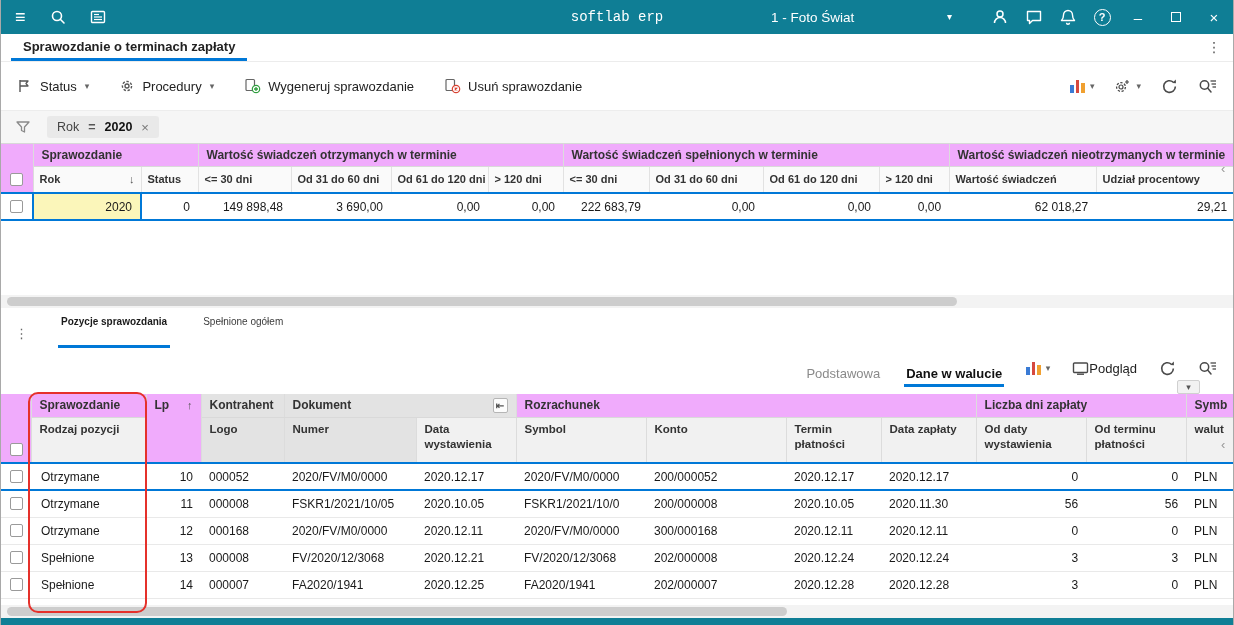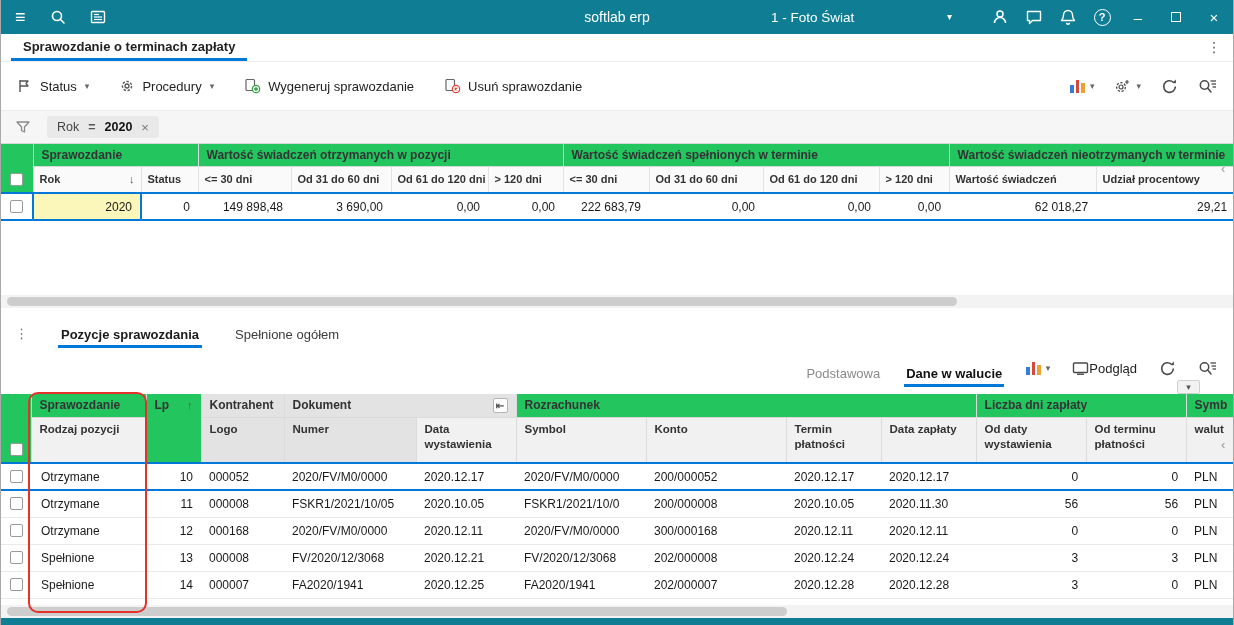--- a/index.html
+++ b/index.html
@@ -5,21 +5,21 @@
   * { margin:0; padding:0; box-sizing:border-box; }
   html,body { width:1234px; height:625px; overflow:hidden; }
   body { font-family:"Liberation Sans", sans-serif; background:#fff; color:#1a1a1a; }
   #canvas { position:relative; width:1234px; height:625px; border-left:1px solid #a9a9a9; border-right:1px solid #a9a9a9; overflow:hidden; }
 
   
   .titlebar { height:34px; background:#0f7e95; color:#fff; display:flex; align-items:center; padding-left:14px; position:relative; }
   .tb-left { display:flex; align-items:center; gap:24px; }
   .tbi { display:flex; align-items:center; justify-content:center; cursor:pointer; }
   .menu-glyph { font-size:18px; line-height:1; }
-  .app-title { position:absolute; left:50%; transform:translateX(-50%); font-size:14px; }
+  .app-title { position:absolute; left:50%; transform:translateX(-50%); font-size:14px;font-family:Liberation Mono, monospace; }
   .company { position:absolute; left:770px; width:180px; font-size:13.5px; cursor:pointer; }
   .company-chevron { position:absolute; left:946px; top:11px; font-size:10px; cursor:pointer; }
   .tb-right { position:absolute; right:0; top:0; height:34px; display:flex; align-items:center; }
   .tb-icon { width:34px; height:34px; display:flex; align-items:center; justify-content:center; cursor:pointer; }
   .help-circle { width:17px; height:17px; border:1.5px solid #fff; border-radius:50%; display:flex; align-items:center; justify-content:center; font-size:11px; font-weight:700; }
   .win-btn { width:38px; height:34px; display:flex; align-items:center; justify-content:center; font-size:15px; cursor:pointer; }
   .max-box { width:10px; height:10px; border:1.5px solid #fff; }
 
   
   .tabrow { height:28px; background:#fff; border-bottom:1px solid #ececec; display:flex; align-items:stretch; position:relative; }
@@ -38,21 +38,21 @@
   
   .filterrow { height:34px; background:#f6f6f6; border-top:1px solid #ededed; border-bottom:1px solid #d8d8d8; display:flex; align-items:center; gap:16px; padding:0 14px; }
   .chip { background:#e9e9e9; border-radius:3px; height:22px; display:flex; align-items:center; gap:9px; padding:0 10px; font-size:12.5px; color:#444; cursor:default; }
   .chip b { color:#111; font-weight:700; }
   .chip .opx { color:#555; font-weight:700; }
   .chip .x { color:#777; font-size:13px; cursor:pointer; }
 
   
   table { border-collapse:collapse; table-layout:fixed; width:1234px; }
   td { overflow:hidden; white-space:nowrap; font-size:12px; }
-  .grp td, .grp2 td { background:#22c55e; font-weight:700; font-size:12px; color:#333; height:22px; padding:0 8px; border-right:1px solid #dcdcdc; border-bottom:1px solid #d9d9d9; }
+  .grp td, .grp2 td { background:#f0abfc; font-weight:700; font-size:12px; color:#333; height:22px; padding:0 8px; border-right:1px solid #dcdcdc; border-bottom:1px solid #d9d9d9; }
   .hdr td { background:#fafafa; font-weight:700; font-size:11px; color:#333; height:27px; padding:0 6px; border-right:1px solid #e2e2e2; border-bottom:1px solid #ddd; cursor:pointer; }
   .fsb { display:flex; justify-content:space-between; align-items:center; }
   .sort { font-size:11px; color:#555; font-weight:400; }
   .cbc { padding:0 0 0 9px !important; }
   .cb { width:13px; height:13px; border:1px solid #9a9a9a; border-radius:2px; background:#fff; display:block; cursor:pointer; }
   .cb-bottom { vertical-align:bottom; padding-bottom:6px !important; }
   .drow td { height:27px; padding:0 8px; border-bottom:1px solid #e9e9e9; }
   .r { text-align:right; }
   tr.sel td { border-top:2px solid #0078d7; border-bottom:2px solid #0078d7; }
   .focus-cell { background:#fbf6ba; border-left:2px solid #0078d7; border-right:2px solid #0078d7; }
@@ -64,21 +64,21 @@
   .pin-box { width:15px; height:15px; border:1px solid #b5b5b5; background:#fcfcfc; border-radius:2px; display:flex; align-items:center; justify-content:center; font-size:10px; color:#555; cursor:pointer; }
 
   
   .hscroll { height:13px; background:#f3f3f3; position:relative; }
   .thumb { position:absolute; top:2px; height:9px; background:#cdcdcd; border-radius:5px; cursor:pointer; }
   .bottombar { height:8px; background:#0f7e95; }
 
   
   .section-tabs { height:30px; display:flex; align-items:flex-end; gap:30px; padding-left:14px; background:#fff; }
   .vdots { color:#666; font-size:13px; padding-bottom:7px; cursor:pointer; }
-  .stab { font-size:13px; color:#3c3c3c; padding:0 3px 3px; border-bottom:3px solid transparent; cursor:pointer; }
+  .stab { font-size:10px; color:#3c3c3c; padding:0 3px 18px; border-bottom:3px solid transparent; cursor:pointer; }
   .stab.active { font-weight:700; color:#1b1b1b; border-color:#0078d7; }
   .view-toolbar { height:40px; display:flex; align-items:center; justify-content:flex-end; gap:22px; padding-right:16px; background:#fff; }
   .view { font-size:13px; color:#8a8a8a; padding:5px 2px 3px; border-bottom:3px solid transparent; cursor:pointer;margin-top:11px; }
   .view.active { color:#111; font-weight:700; border-color:#0078d7; }
   .preview-btn { display:flex; align-items:center; font-size:13px; color:#222; cursor:pointer; }
   .icon-with-chev { display:flex; align-items:center; gap:4px; cursor:pointer; }
 
   
   .annotation { position:absolute; left:27px; top:392px; width:119px; height:221px; border:2px solid #e5312b; border-radius:10px; pointer-events:none; z-index:9; }
   .col-chooser { position:absolute; left:1176px; top:380px; width:23px; height:14px; background:#f2f2f2; border:1px solid #d0d0d0; border-radius:2px; color:#555; font-size:9px; display:flex; align-items:center; justify-content:center; cursor:pointer; z-index:8; }
@@ -245,21 +245,21 @@
         <col style="width:70px">
         <col style="width:147px">
         <col style="width:139px">
     </colgroup>
     <tbody>
         <tr class="grp">
       <td class="cbc cb-bottom" rowspan="2">
             <span class="cb"></span>
           </td>
       <td colspan="2">Sprawozdanie</td>
-      <td colspan="4">Wartość świadczeń otrzymanych w pozycji</td>
+      <td colspan="4">Wartość świadczeń otrzymanych w terminie</td>
       <td colspan="4">Wartość świadczeń spełnionych w terminie</td>
       <td colspan="2">Wartość świadczeń nieotrzymanych w terminie</td>
     </tr>
     <tr class="hdr">
       <td>
             <span class="fsb">
               <span>Rok</span>
               <span class="sort">↓</span>
             </span>
           </td>

